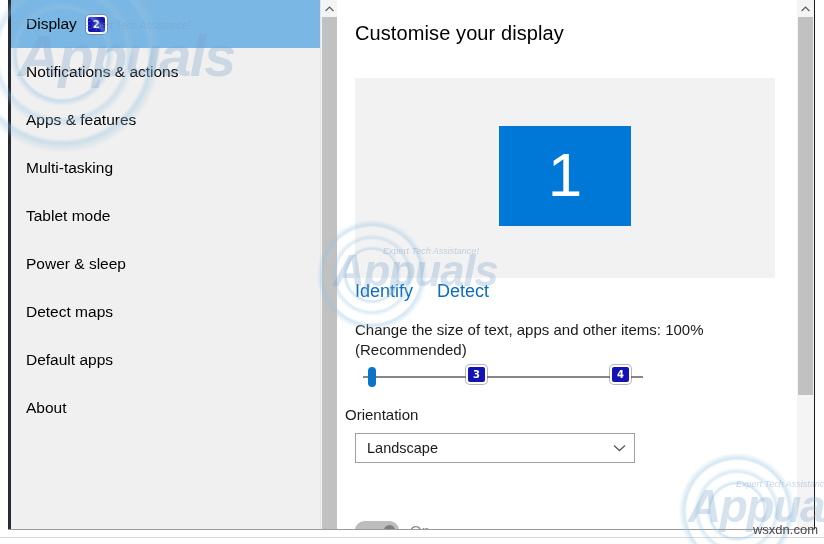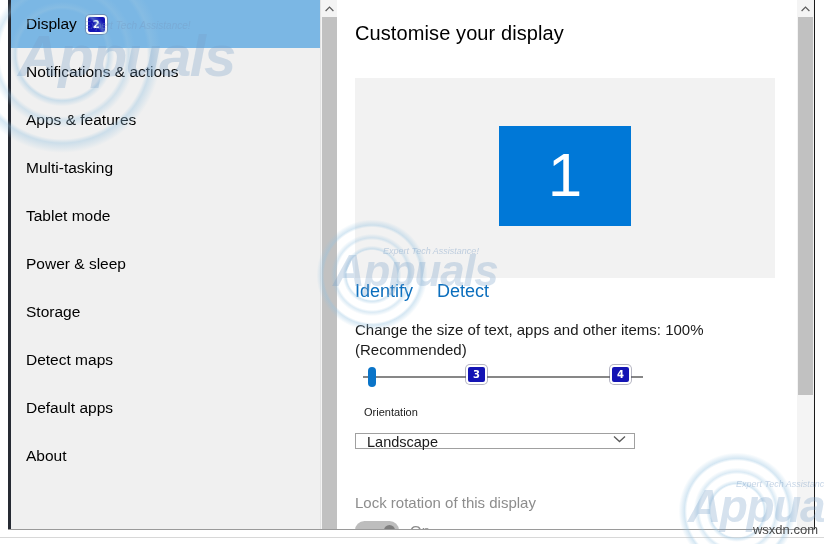--- a/index.html
+++ b/index.html
@@ -251,35 +251,36 @@
   }
   .slider-badge {
     position: absolute;
     top: -1px;
   }
   #badge-3 { left: 111px; }
   #badge-4 { left: 255px; }
 
   #orientation-label {
     position: absolute;
-    left: 24px;
+    left: 5px;
     top: 406px;
-    font-size: 11px;
+    font-size: 15px;
     color: #1a1a1a;
   }
   #orientation-select {
     position: absolute;
     left: 15px;
     top: 433px;
     width: 280px;
-    height: 16px;
+    height: 30px;
     border: 1px solid #a0a0a0;
     background: #ffffff;
     box-sizing: border-box;
     display: flex;
+    align-items: center;
     cursor: pointer;
   }
   #orientation-select .sel-value {
     flex: 1;
     padding-left: 11px;
     font-size: 14.5px;
     color: #1a1a1a;
   }
   #orientation-select .chev {
     width: 30px;
@@ -403,23 +404,20 @@
     </div>
 
     <div class="nav-item">
       <span class="nav-label">Tablet mode</span>
     </div>
 
     <div class="nav-item">
       <span class="nav-label">Power &amp; sleep</span>
     </div>
 
-    <div class="nav-item">
-      <span class="nav-label">Storage</span>
-    </div>
 
     <div class="nav-item">
       <span class="nav-label">Detect maps</span>
     </div>
 
     <div class="nav-item">
       <span class="nav-label">Default apps</span>
     </div>
 
     <div class="nav-item">
@@ -465,21 +463,20 @@
 
     <div id="orientation-select">
       <span class="sel-value">Landscape</span>
       <span class="chev">
         <svg width="13" height="8" viewBox="0 0 13 8" aria-hidden="true">
           <path d="M1 1.5 L6.5 6.5 L12 1.5" fill="none" stroke="#5a5a5a" stroke-width="1.3"></path>
         </svg>
       </span>
     </div>
 
-    <div id="lock-label">Lock rotation of this display</div>
 
     <div id="lock-toggle-row">
       <div id="lock-toggle">
         <div id="lock-knob"></div>
       </div>
       <span id="lock-state">On</span>
     </div>
 
   </div>
 

